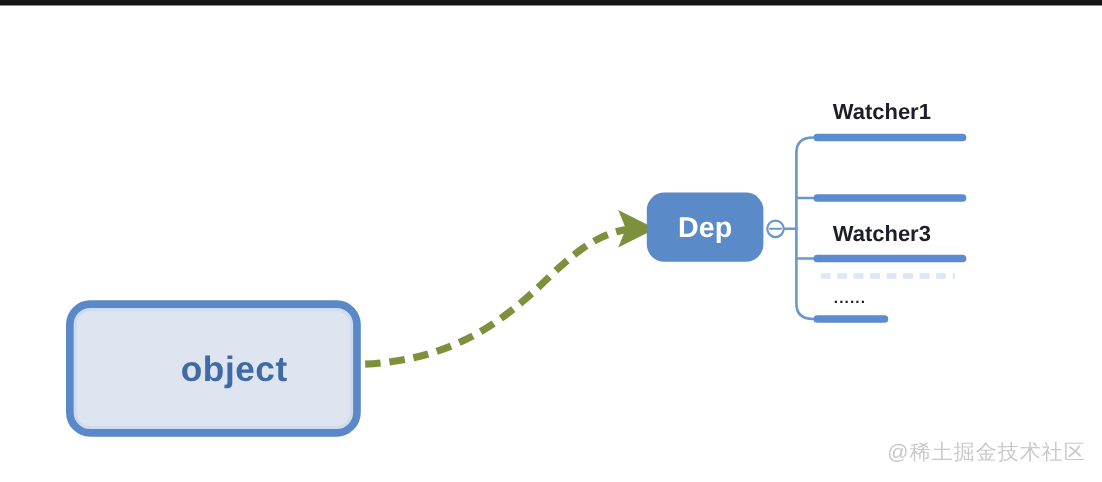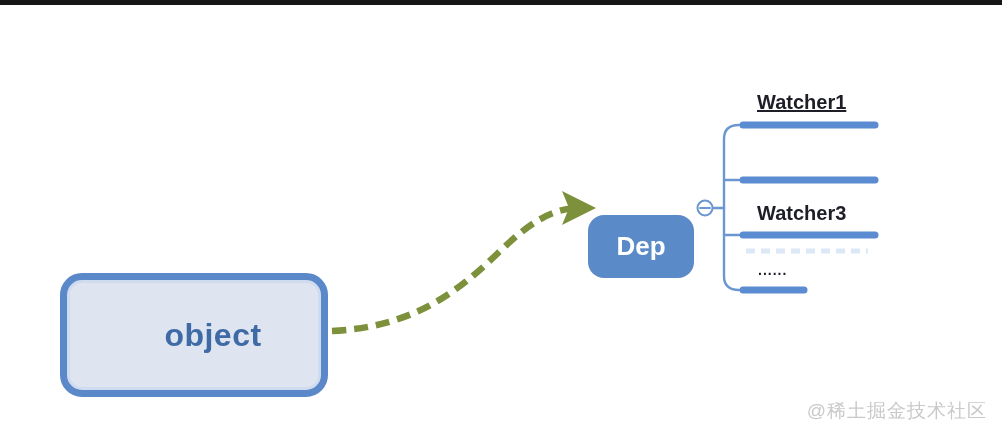--- a/index.html
+++ b/index.html
@@ -85,36 +85,35 @@
   .dep-box {
     position: absolute;
     left: 588px; top: 175px;
     width: 106px; height: 63px;
     box-sizing: border-box;
     background: var(--node-blue, #5b8ac9);
     border-radius: 16px;
     display: flex;
     align-items: center;
     justify-content: center;
-    margin-top: 40px;
   }
   .dep-box span {
     color: #ffffff;
     font-size: 26px;
     font-weight: bold;
   }
   .watcher-label {
     position: absolute;
     color: var(--label-dark, #1e1e28);
     font-size: 20px;
     font-weight: bold;
     line-height: 20px;
     white-space: nowrap;
   }
-  .w1 { left: 757px; top: 92px; text-decoration: underline; }
+  .w1 { left: 757px; top: 92px; }
   .w2 { left: 757px; top: 147px; }
   .w3 { left: 757px; top: 203px; }
   .dots {
     left: 758px; top: 260px;
     font-size: 14px;
     letter-spacing: 1px;
   }
   .watermark {
     position: absolute;
     right: 15px; top: 398px;

